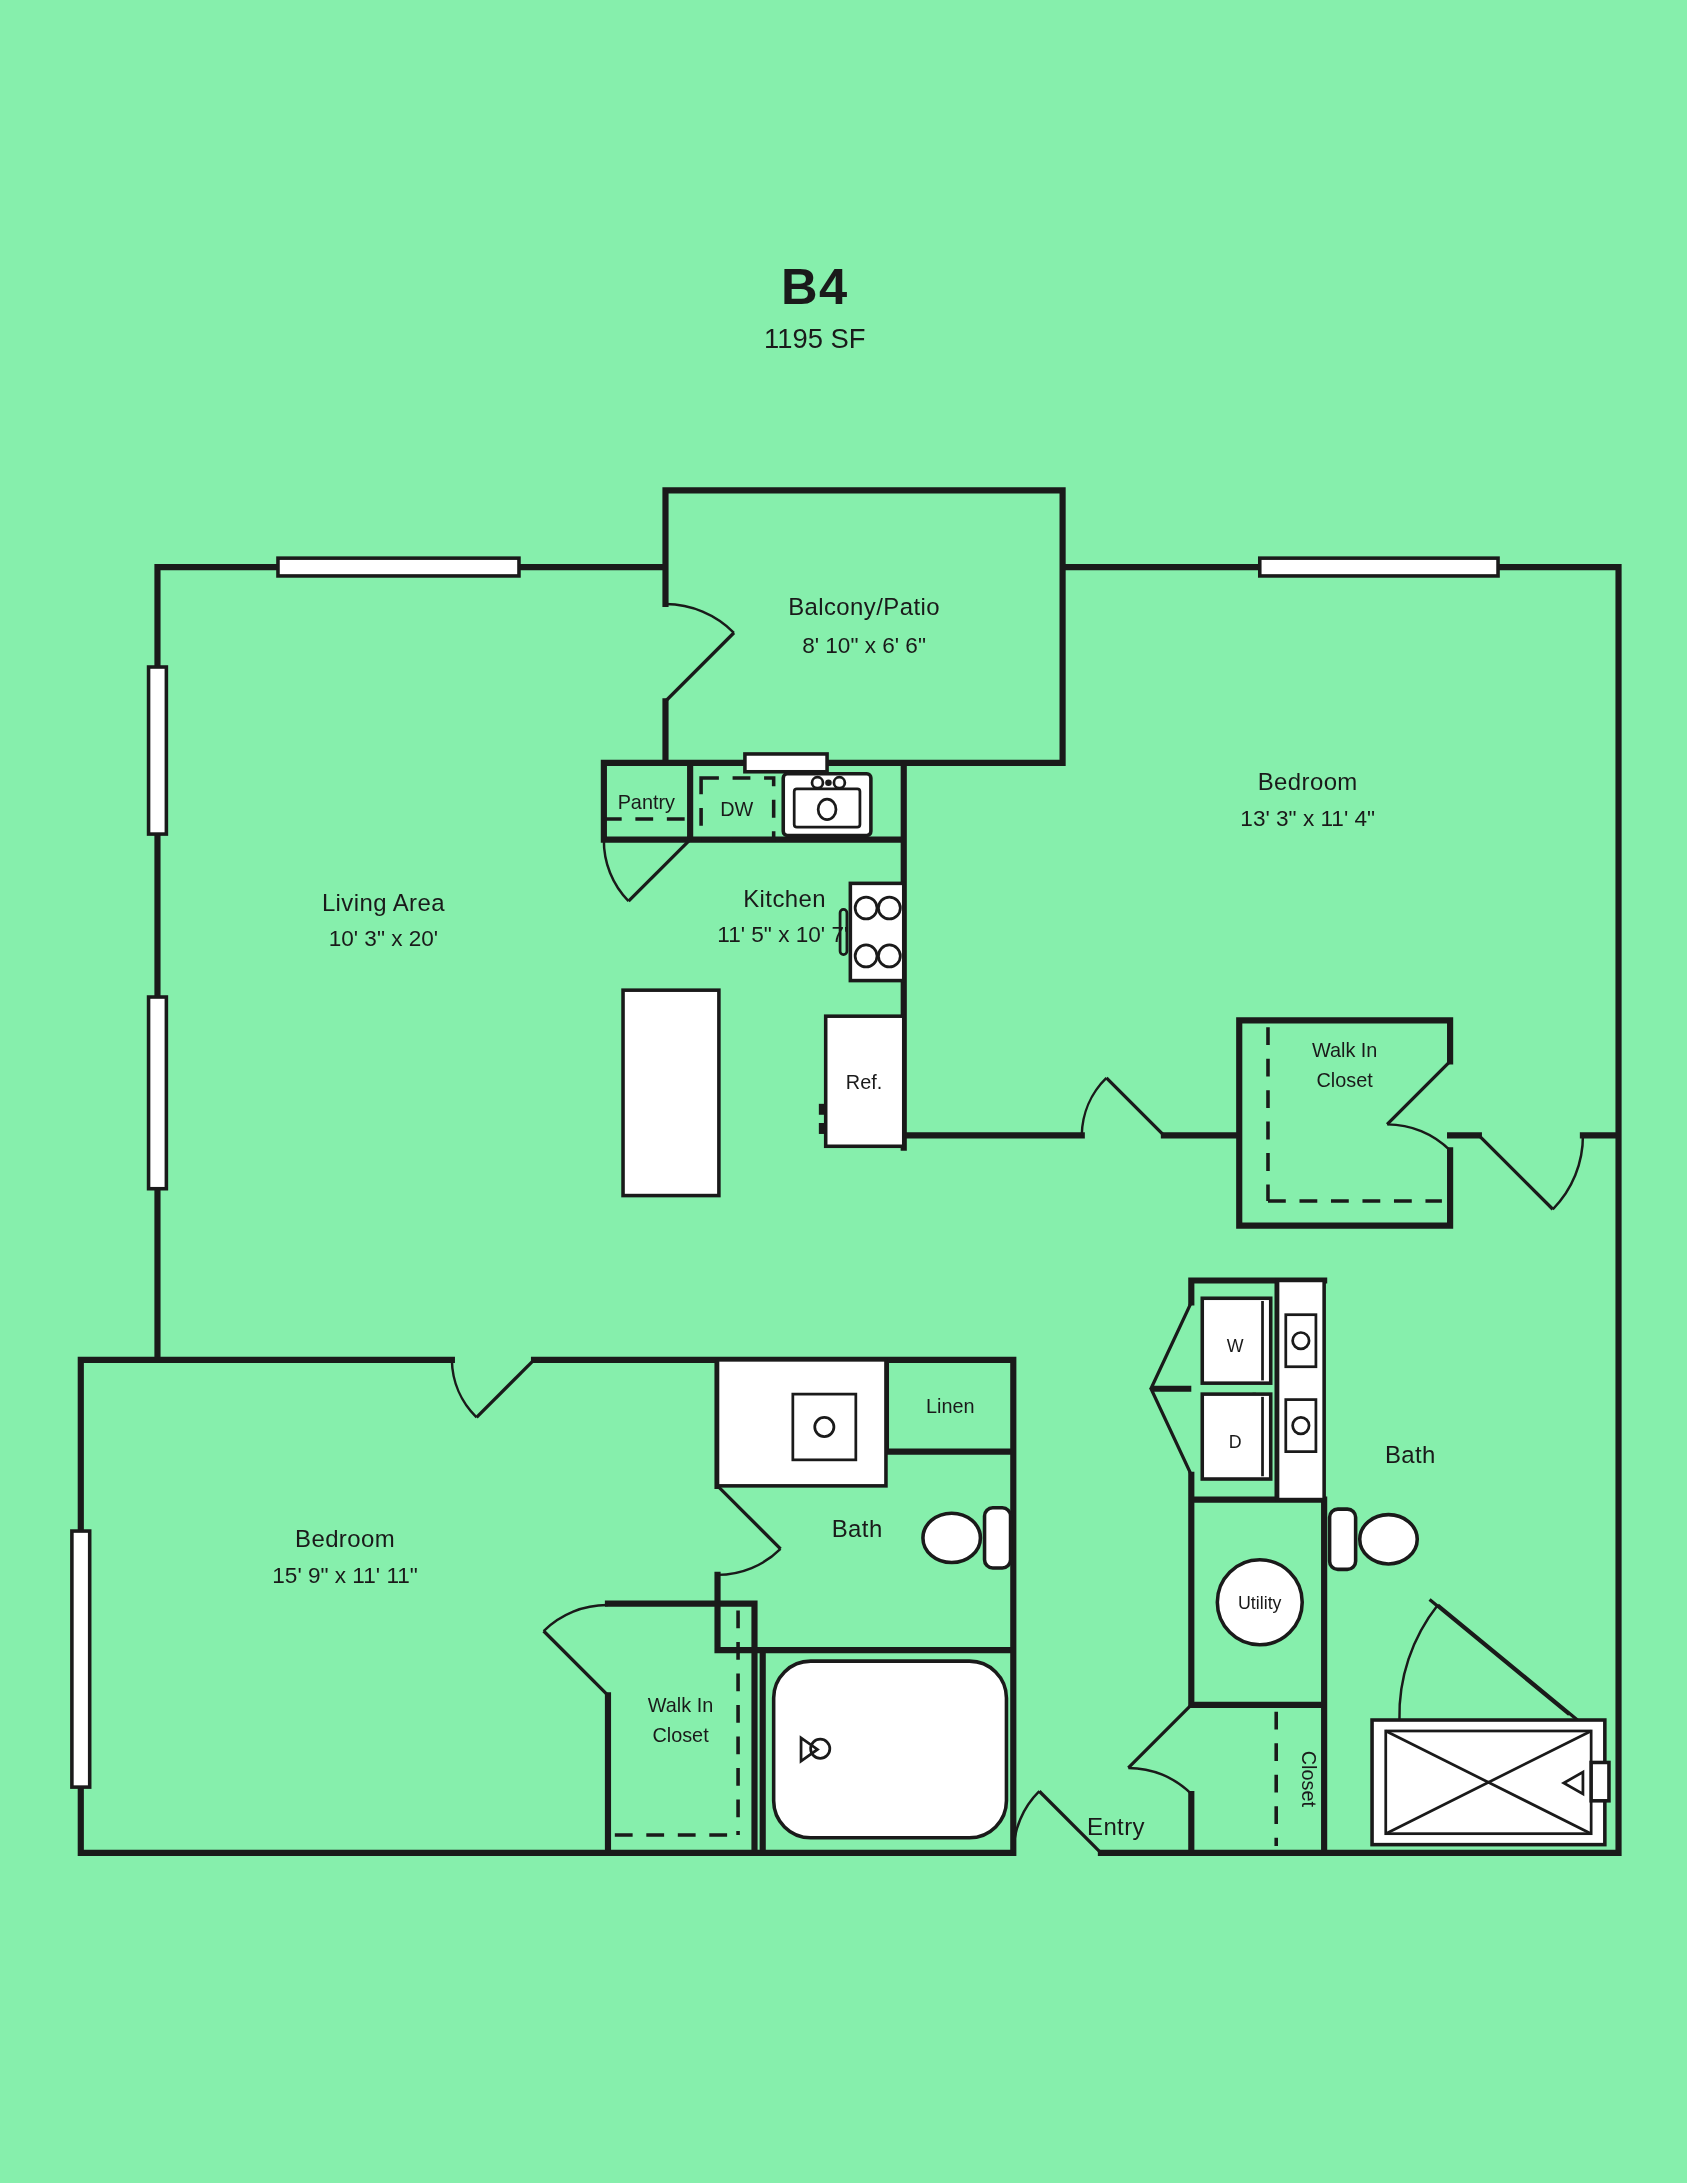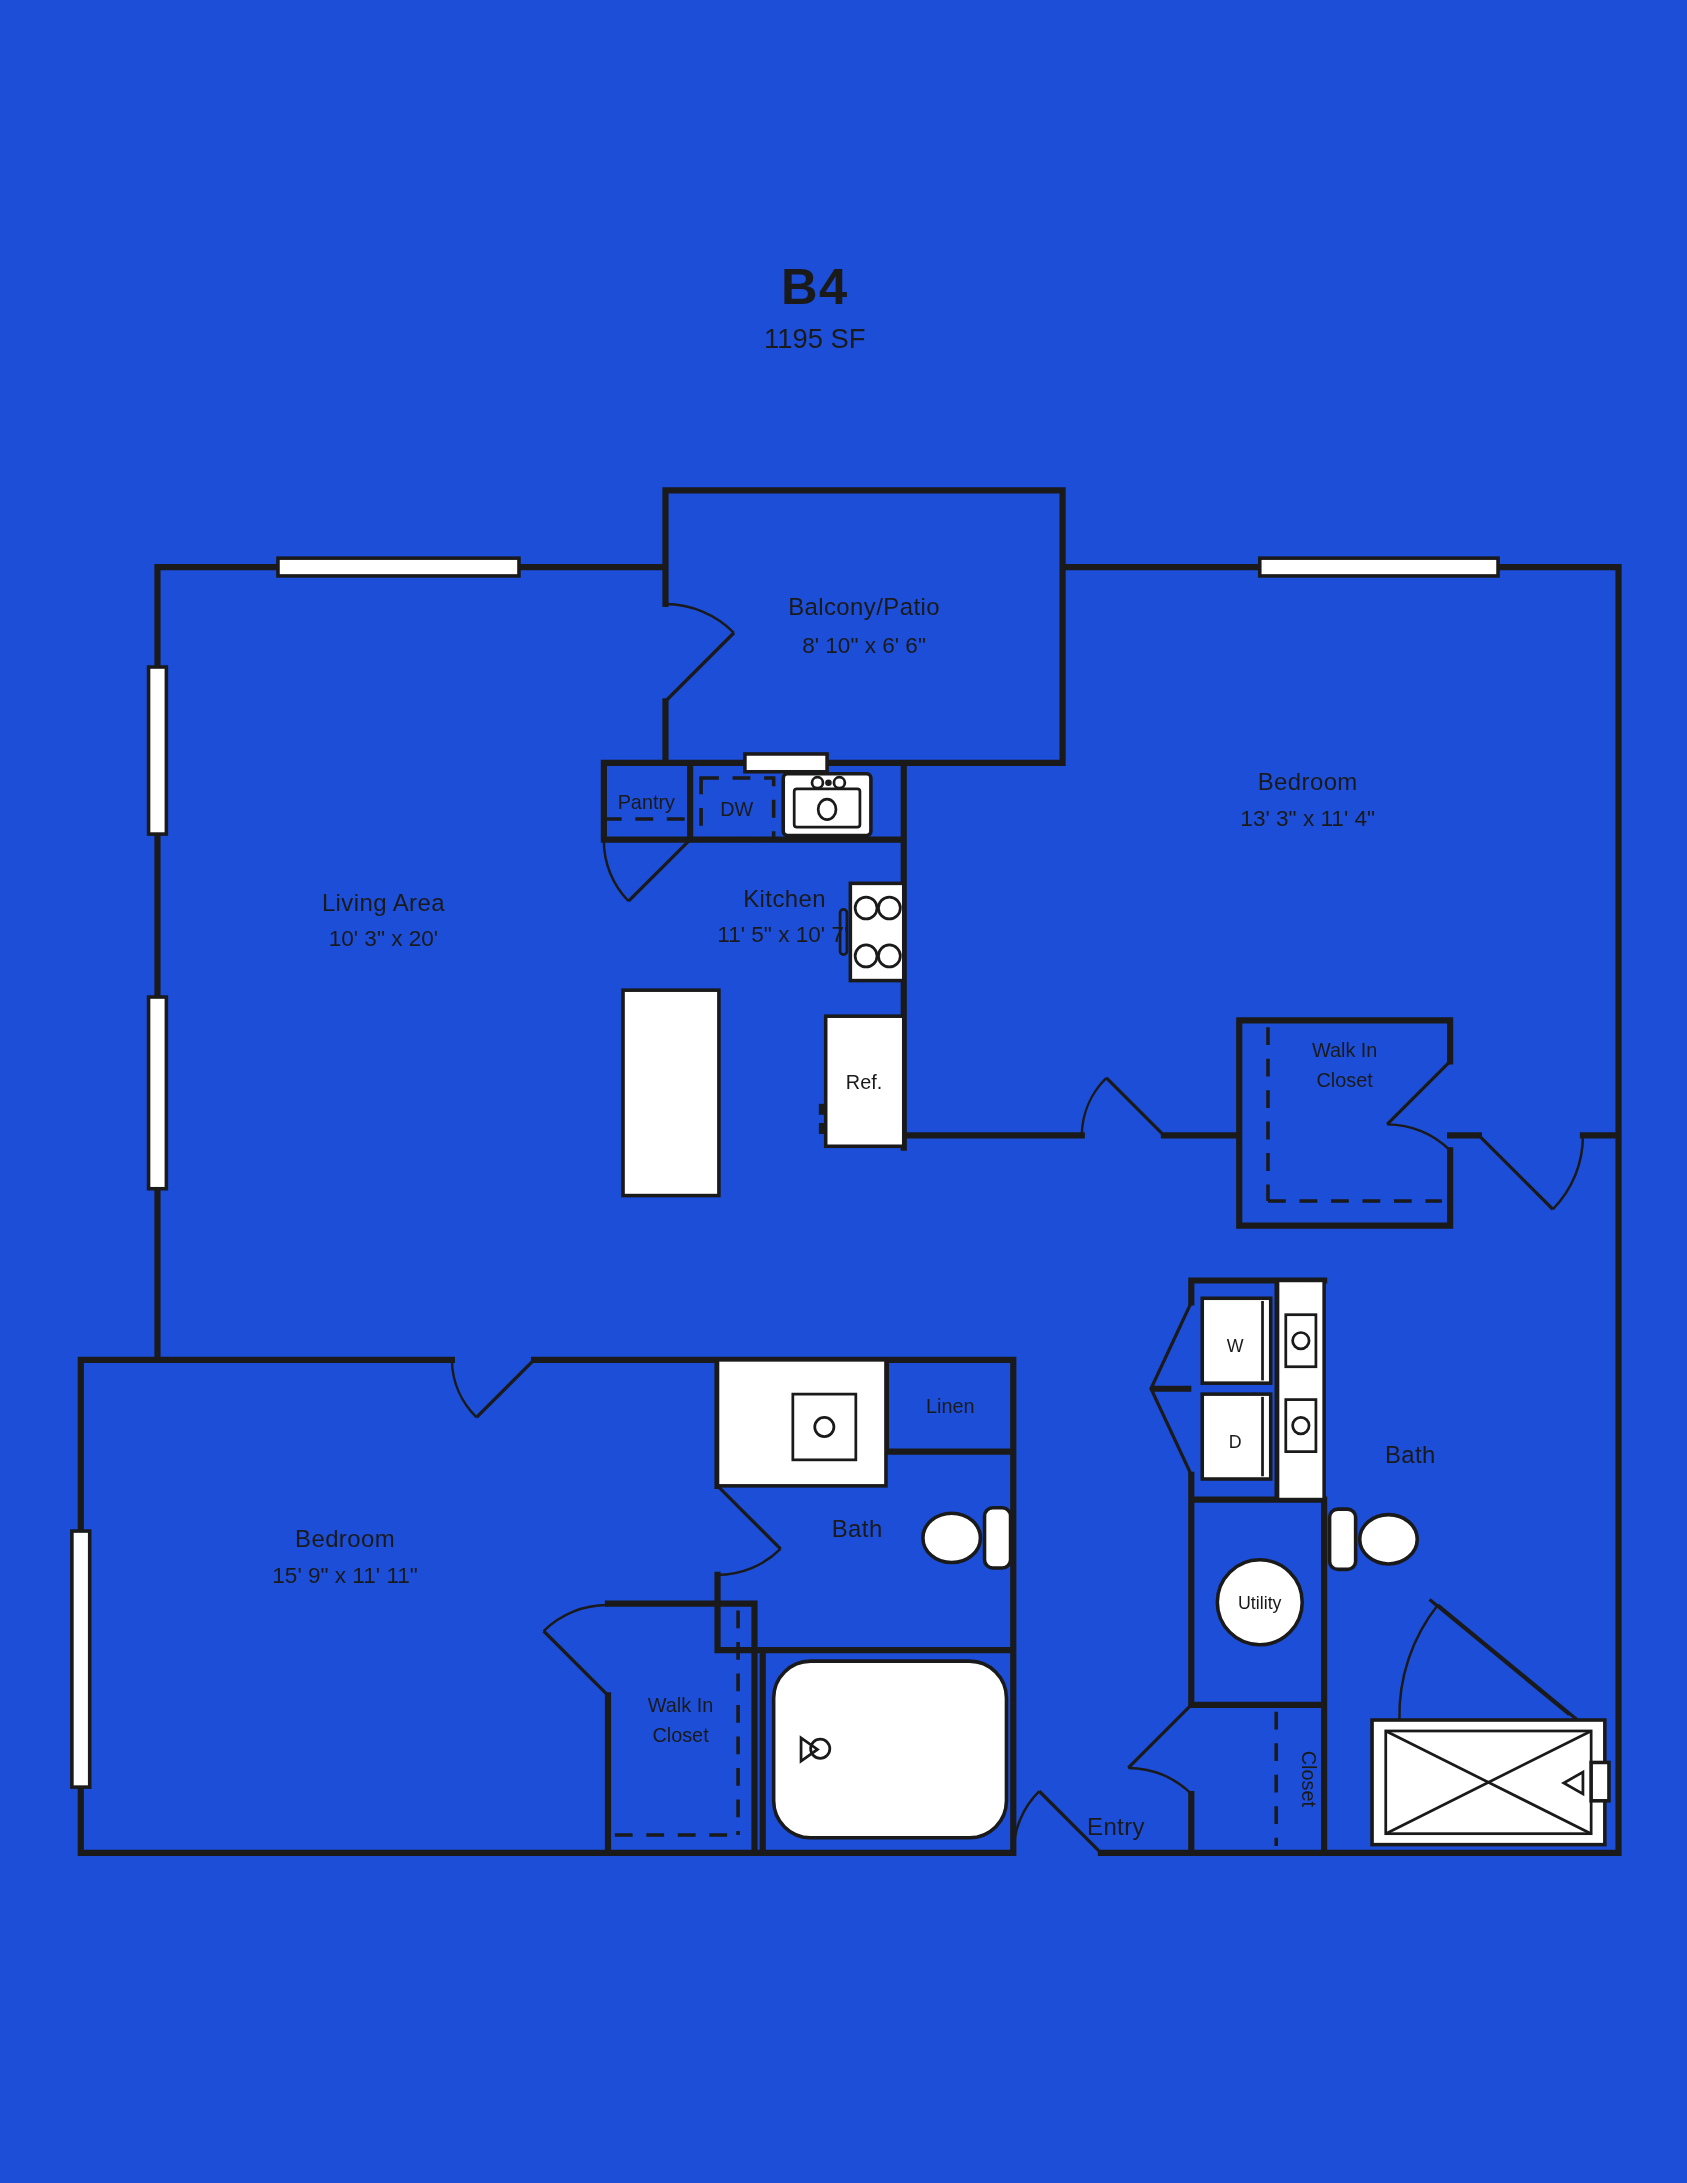--- a/index.html
+++ b/index.html
@@ -1,16 +1,16 @@
 <!DOCTYPE html>
 <html style="font-size:10.6px"><head>
 <meta charset="utf-8">
 <style>
   html,body{margin:0;padding:0;background:#ffffff;}
-  .page{position:relative;width:1687px;height:2183px;background:#1d4ed8;overflow:hidden;
+  .page{position:relative;width:1687px;height:2183px;background:#86efac;overflow:hidden;
         font-family:"Liberation Sans", sans-serif;}
   svg{position:absolute;left:0;top:0;width:100%;height:100%;}
   .wall{fill:none;stroke:#1a1a1a;stroke-width:4.5;stroke-linecap:square;}
   .fix{fill:#ffffff;stroke:#1a1a1a;stroke-width:2.6;}
   .fixthin{fill:none;stroke:#1a1a1a;stroke-width:2;}
   .dash{fill:none;stroke:#1a1a1a;stroke-width:2.6;stroke-dasharray:13 10;}
   .win{fill:#ffffff;stroke:#1a1a1a;stroke-width:2.6;}
   .door{fill:none;stroke:#1a1a1a;stroke-width:2.4;}
   .arc{fill:none;stroke:#1a1a1a;stroke-width:1.8;}
   text{fill:#1a1a1a;text-anchor:middle;font-family:"Liberation Sans", sans-serif;}

